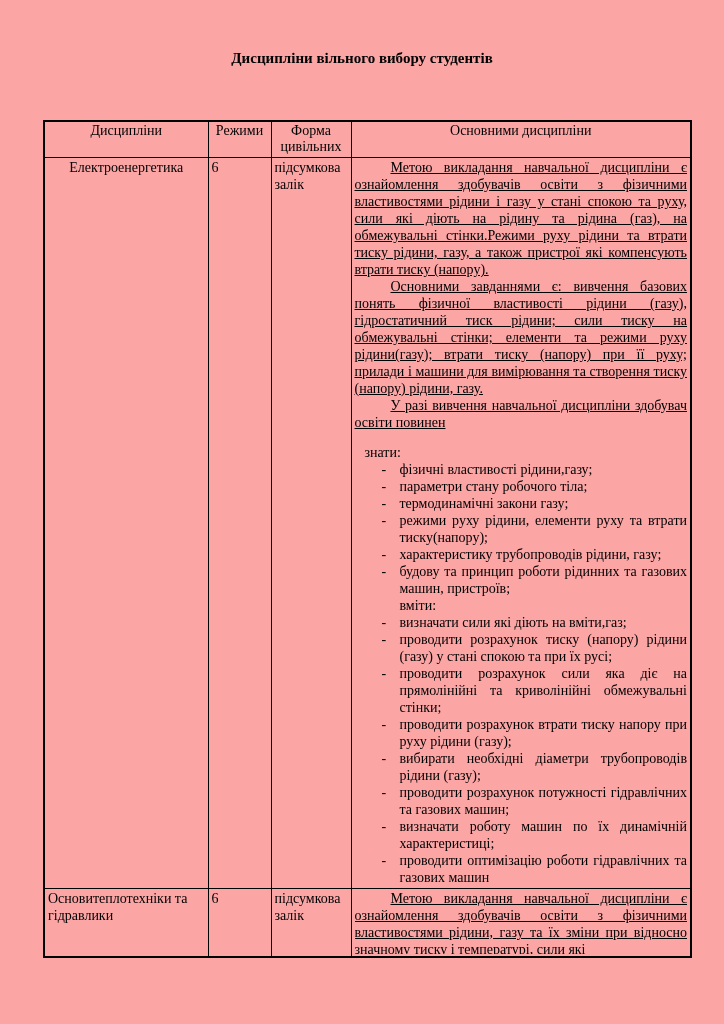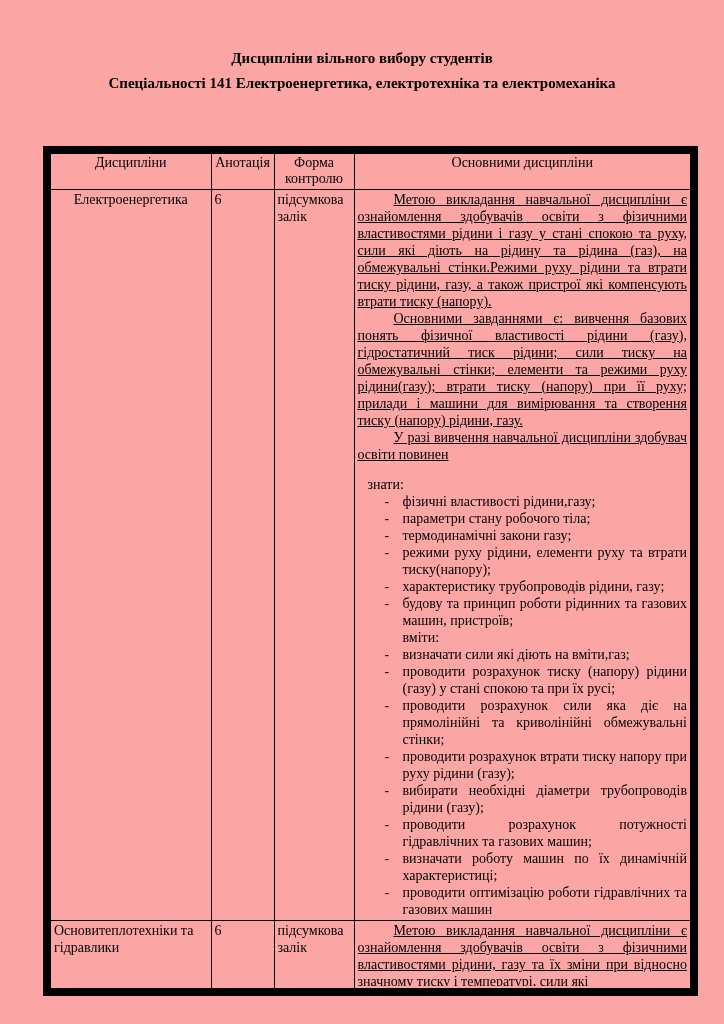--- a/index.html
+++ b/index.html
@@ -22,25 +22,25 @@
     left: 0;
     width: 100%;
     text-align: center;
     font-weight: bold;
     font-size: 15px;
     line-height: 25px;
   }
   table.disciplines {
     position: absolute;
     left: 43px;
-    top: 146px;
+    top: 120px;
     width: 647px;
     border-collapse: collapse;
     table-layout: fixed;
-    border: 8px solid #000000;
+    border: 2px solid #000000;
     padding-left: 12px;
   }
   .disciplines th, .disciplines td {
     border: 1px solid #000000;
     vertical-align: top;
     font-size: 14px;
     color: #000000;
     padding: 1px 3px 2px 3px;
   }
   .disciplines th {
@@ -85,35 +85,34 @@
     top: 0;
   }
 </style>
 </head>
 <body>
 
 <div class="page">
 
   <div class="titles">
     <div>Дисципліни вільного вибору студентів</div>
-    <div>Спеціальності 141 Електроенергетика, електротехніка та електромеханіка</div>
   </div>
 
   <table class="disciplines">
     <colgroup>
       <col style="width:164px">
       <col style="width:63px">
       <col style="width:80px">
       <col style="width:340px">
     </colgroup>
     <thead>
       <tr>
         <th>Дисципліни</th>
-        <th>Анотація</th>
-        <th>Форма контролю</th>
+        <th>Режими</th>
+        <th>Форма цивільних</th>
         <th>Основними дисципліни</th>
       </tr>
     </thead>
     <tbody>
         <tr class="row-main">
           <td class="cell-center">
             <div class="cell-clip">Електроенергетика</div>
           </td>
           <td>
             <div class="cell-clip">6</div>

